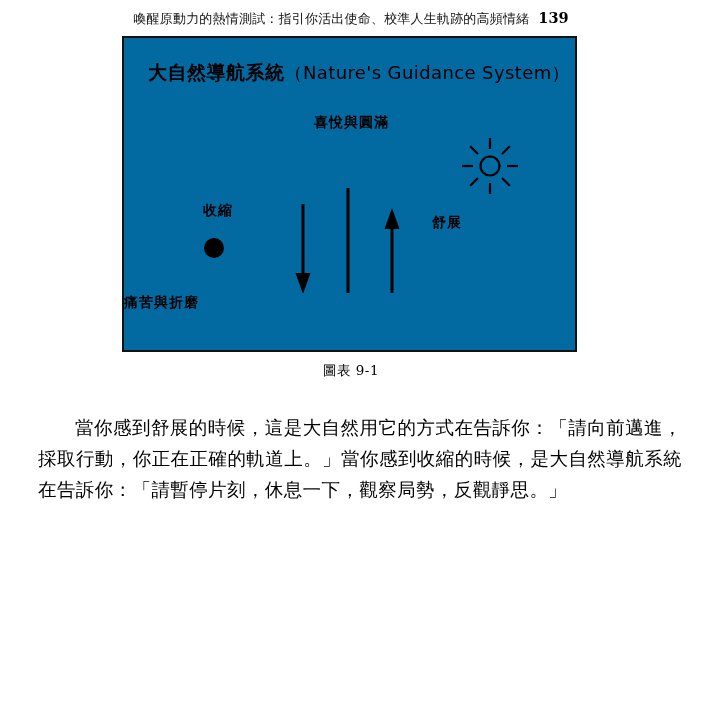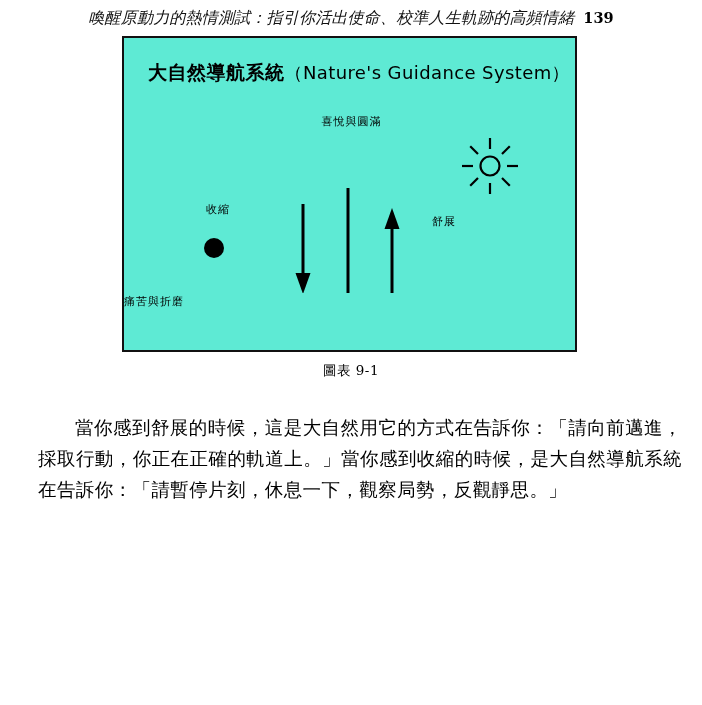--- a/index.html
+++ b/index.html
@@ -20,65 +20,64 @@
   
   .page-header {
     position: absolute;
     top: 8px;
     left: 0;
     width: 702px;
     text-align: center;
     white-space: nowrap;
   }
   .header-title {
-    font-size: 16px;
+    font-size: 13px;
     letter-spacing: 0.2px;
     color: #111;
     font-family: "DejaVu Serif", "Liberation Serif", serif;
-    font-style: italic;
   }
   .header-pagenum {
     font-size: 14.5px;
     font-weight: bold;
     margin-left: 9px;
     font-family: "DejaVu Serif", "Liberation Serif", serif;
   }
 
   
   .figure-box {
     position: absolute;
     left: 122px;
     top: 36px;
     width: 455px;
     height: 316px;
     border: 2.5px solid #111111;
     box-sizing: border-box;
-    background: #5eead4;
+    background: #0369a1;
   }
   .figure-title {
     position: absolute;
     left: 24px;
     top: 22px;
     font-size: 19px;
     font-weight: bold;
     white-space: nowrap;
     font-family: "DejaVu Sans", "Liberation Sans", sans-serif;
     letter-spacing: 0.5px;
   }
   .figure-title .en {
     font-weight: normal;
     font-size: 18px;
     letter-spacing: 0.4px;
   }
 
   
   .dg-label {
     position: absolute;
-    font-size: 11px;
-    font-weight: normal;
+    font-size: 14px;
+    font-weight: bold;
     white-space: nowrap;
     font-family: "DejaVu Sans", "Liberation Sans", sans-serif;
     letter-spacing: 1px;
   }
   .label-top     { left: 0; top: 76px;  width: 455px; text-align: center; }
   .label-bottom  { left: 0; top: 256px; width: 455px; text-align: left; }
   .label-left    { left: 44px;  top: 164px; width: 100px; text-align: center; }
   .label-right   { left: 308px; top: 176px; width: 100px; }
 
   

